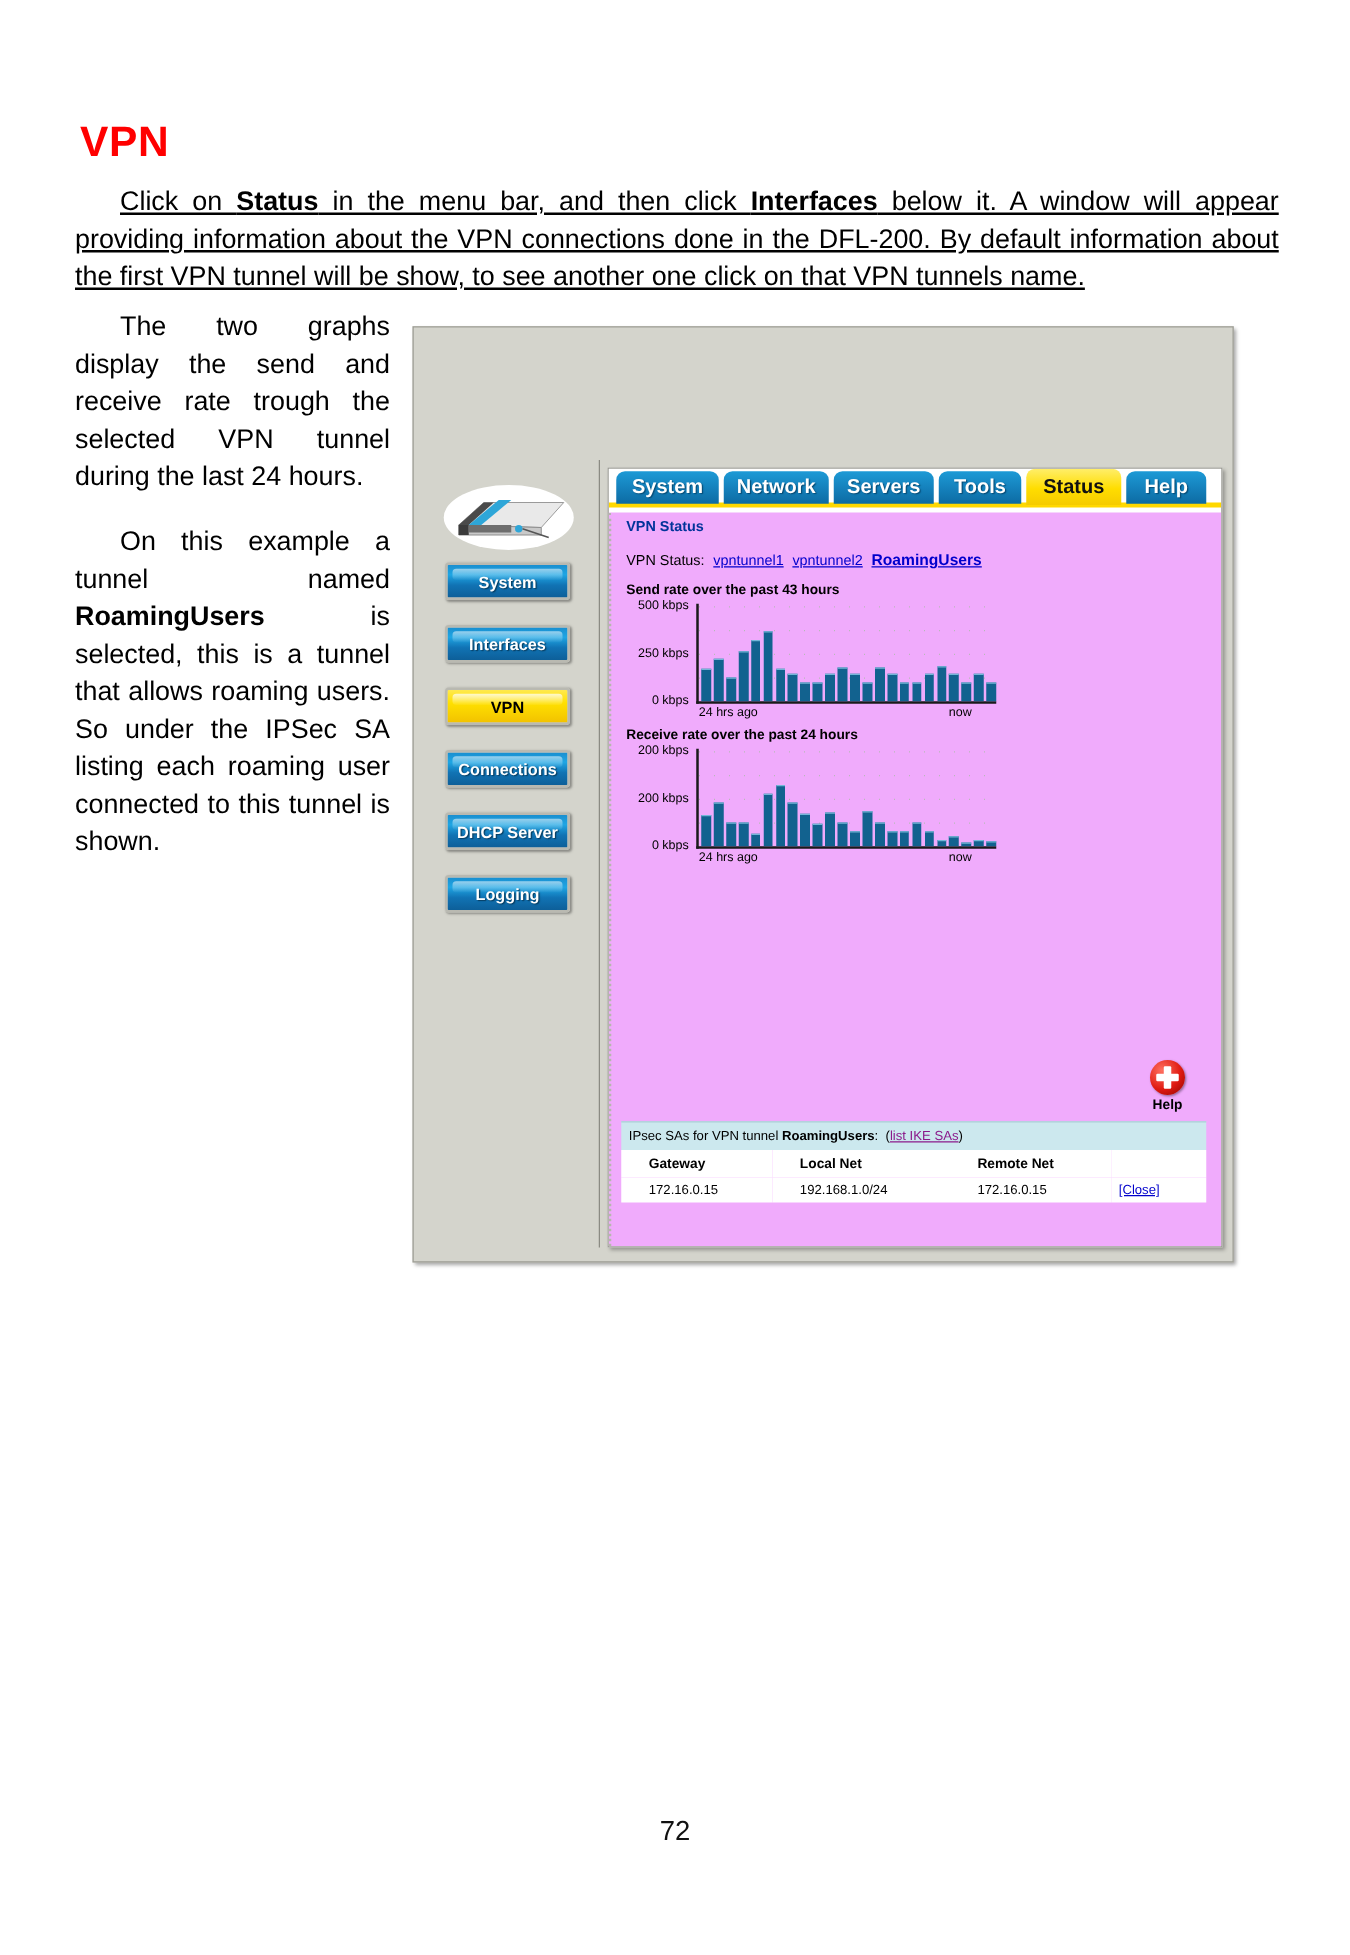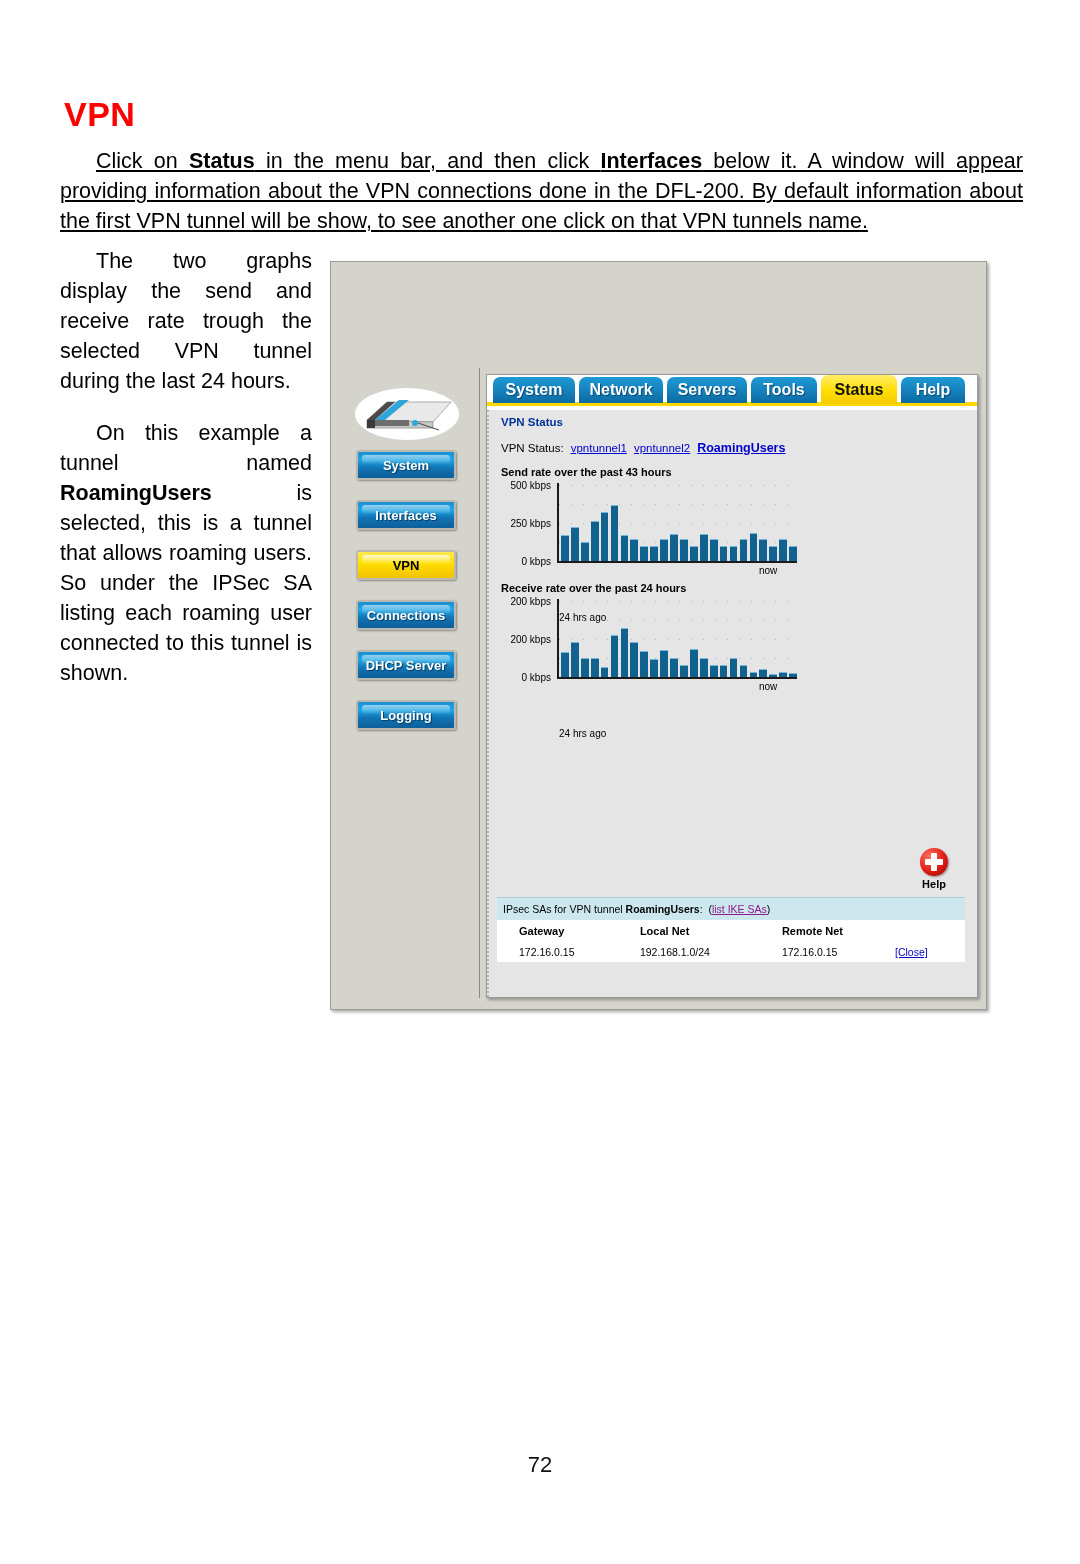--- a/index.html
+++ b/index.html
@@ -250,21 +250,21 @@
     top: 0px;
     height: 29px;
   }
 
   .panel-inner {
     position: absolute;
     left: 0;
     top: 35px;
     width: 490px;
     height: 587px;
-    background: #e5e5e5;
+    background: #f0abfc;
     border-left: 2px dotted #b6b6ae;
     box-sizing: border-box;
   }
 
   .vpn-status-title {
     position: absolute;
     left: 12px;
     top: 6px;
     font-size: 11.5px;
     font-weight: bold;
@@ -347,21 +347,20 @@
     background: #12628f;
     border-top: 1.5px solid #74b6d8;
     box-sizing: border-box;
   }
   .xlabel-left {
     position: absolute;
     left: 58px;
     top: 82px;
     font-size: 10px;
     color: #000;
-    margin-top: 47px;
   }
   .xlabel-right {
     position: absolute;
     left: 258px;
     top: 82px;
     font-size: 10px;
     color: #000;
   }
 
   

